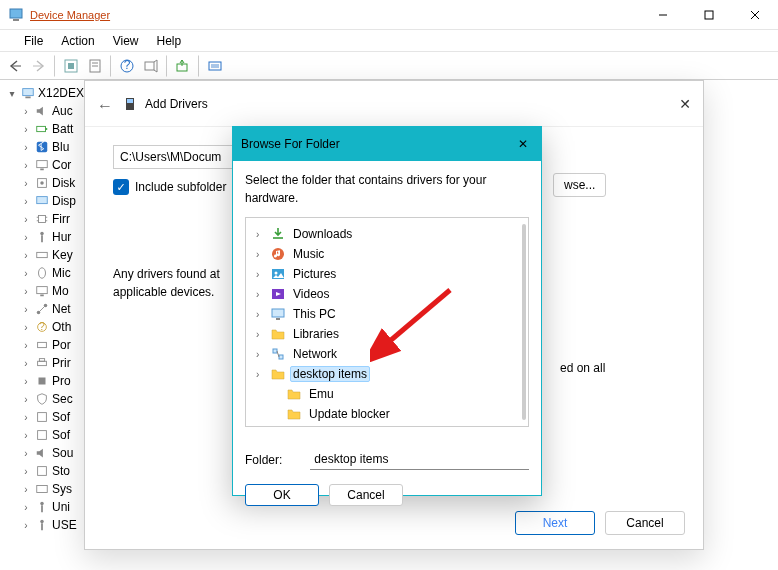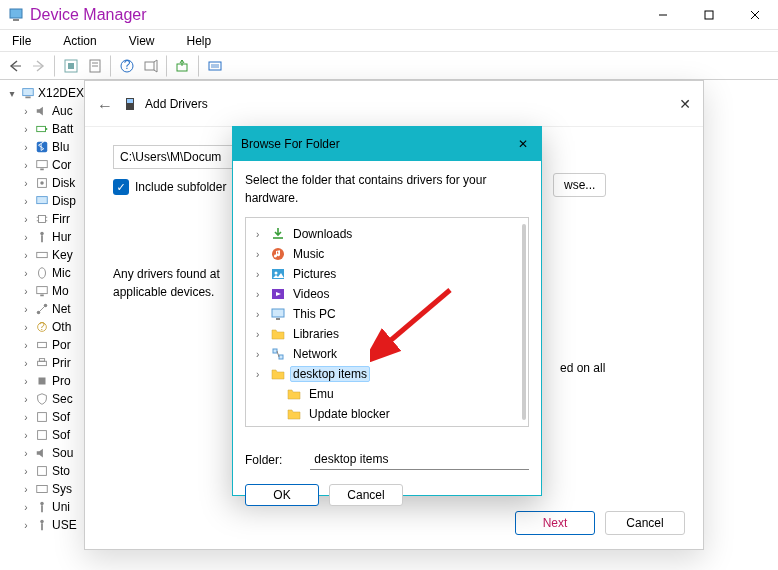--- a/index.html
+++ b/index.html
@@ -1,25 +1,25 @@
 <!DOCTYPE html>
 <html><head>
 <meta charset="utf-8">
 <style>
 * { box-sizing: border-box; margin: 0; padding: 0; font-family: "Segoe UI", Tahoma, sans-serif; font-size: 12px; }
 body { background: #fff; width: 778px; height: 570px; position: relative; overflow: hidden; }
 
 
 .titlebar { height: 30px; display:flex; align-items:center; padding-left:8px; border-bottom:1px solid #e5e5e5; }
 .titlebar .icon { width:16px; height:16px; margin-right:6px; }
-.titlebar .title { flex:1; font-size:16px; color:#a21caf; }
+.titlebar .title { flex:1; font-size:11px; color:#c2410c;text-decoration:underline; }
 .winbtns { display:flex; }
 .winbtn { width:46px; height:30px; display:flex; align-items:center; justify-content:center; color:#555; }
 
-.menubar { height:22px; display:flex; align-items:center; padding-left:4px; gap:16px; border-bottom:1px solid #e5e5e5;}
+.menubar { height:22px; display:flex; align-items:center; padding-left:16px; gap:2px; border-bottom:1px solid #e5e5e5;}
 .menuitem { padding:2px 8px; }
 
 .toolbar { height:28px; display:flex; align-items:center; padding-left:4px; gap:2px; border-bottom:1px solid #d0d0d0;}
 .tb { width:22px; height:22px; display:flex;align-items:center;justify-content:center; border:1px solid transparent;}
 .tb svg { width:16px; height:16px; }
 .tb.sep { width:2px; border-left:1px solid #ccc; margin:0 2px;}
 
 
 .content { position:absolute; top:80px; left:0; right:0; bottom:0; }
 .tree { position:absolute; left:2px; top:0; width:200px; height:480px; padding:4px; overflow:hidden;}
@@ -38,21 +38,21 @@
 .wiz-head .close { margin-left:auto; font-size:14px; color:#333;}
 .wiz-body { padding:18px 28px; }
 .wiz-body h2 { font-size:15px; color:#003399; font-weight:normal; margin-bottom:18px;}
 .locbox { border:1px solid #ccc; padding:4px 6px; width:330px; display:inline-block; }
 .browse { display:inline-block; border:1px solid #ccc; border-radius:3px; padding:4px 10px; margin-left:6px; background:#fff;}
 .chk { display:flex; align-items:center; margin-top:10px; gap:6px;}
 .chkbox { width:16px;height:16px;background:#0067c0;border-radius:3px;display:flex;align-items:center;justify-content:center;color:#fff;font-size:11px;}
 .note { margin-top:70px; color:#000000; line-height:1.5; }
 .wiz-foot { position:absolute; bottom:14px; right:18px; display:flex; gap:10px;}
 .btn { border:1px solid #ccc; border-radius:3px; padding:4px 0; width:80px; text-align:center; background:#fff;}
-.btn.primary { border:1px solid #0067c0; color:#be185d;}
+.btn.primary { border:1px solid #0067c0; color:#3b82f6;}
 
 
 .dlg { position:absolute; left:232px; top:126px; width:310px; height:370px; background:#fff; border:1px solid #14b4c6; box-shadow:0 10px 30px rgba(0,0,0,0.25);}
 .dlg-title { height:34px; background:#14b4c6; color:#000; display:flex; align-items:center; padding:0 8px;}
 .dlg-title .x { margin-left:auto; width:20px; text-align:center; color:#000;}
 .dlg-body { padding:10px 12px 0 12px; }
 .dlg-body .msg { font-size:12px; margin-bottom:10px; line-height:1.5;}
 .ftree { border:1px solid #ccc; height:210px; padding:6px 4px; overflow:hidden; position:relative;}
 .ftree .scroll { position:absolute; right:2px; top:6px; bottom:6px; width:4px; background:#ccc; border-radius:2px;}
 .fitem { display:flex; align-items:center; height:20px; padding-left:6px; gap:4px;}

